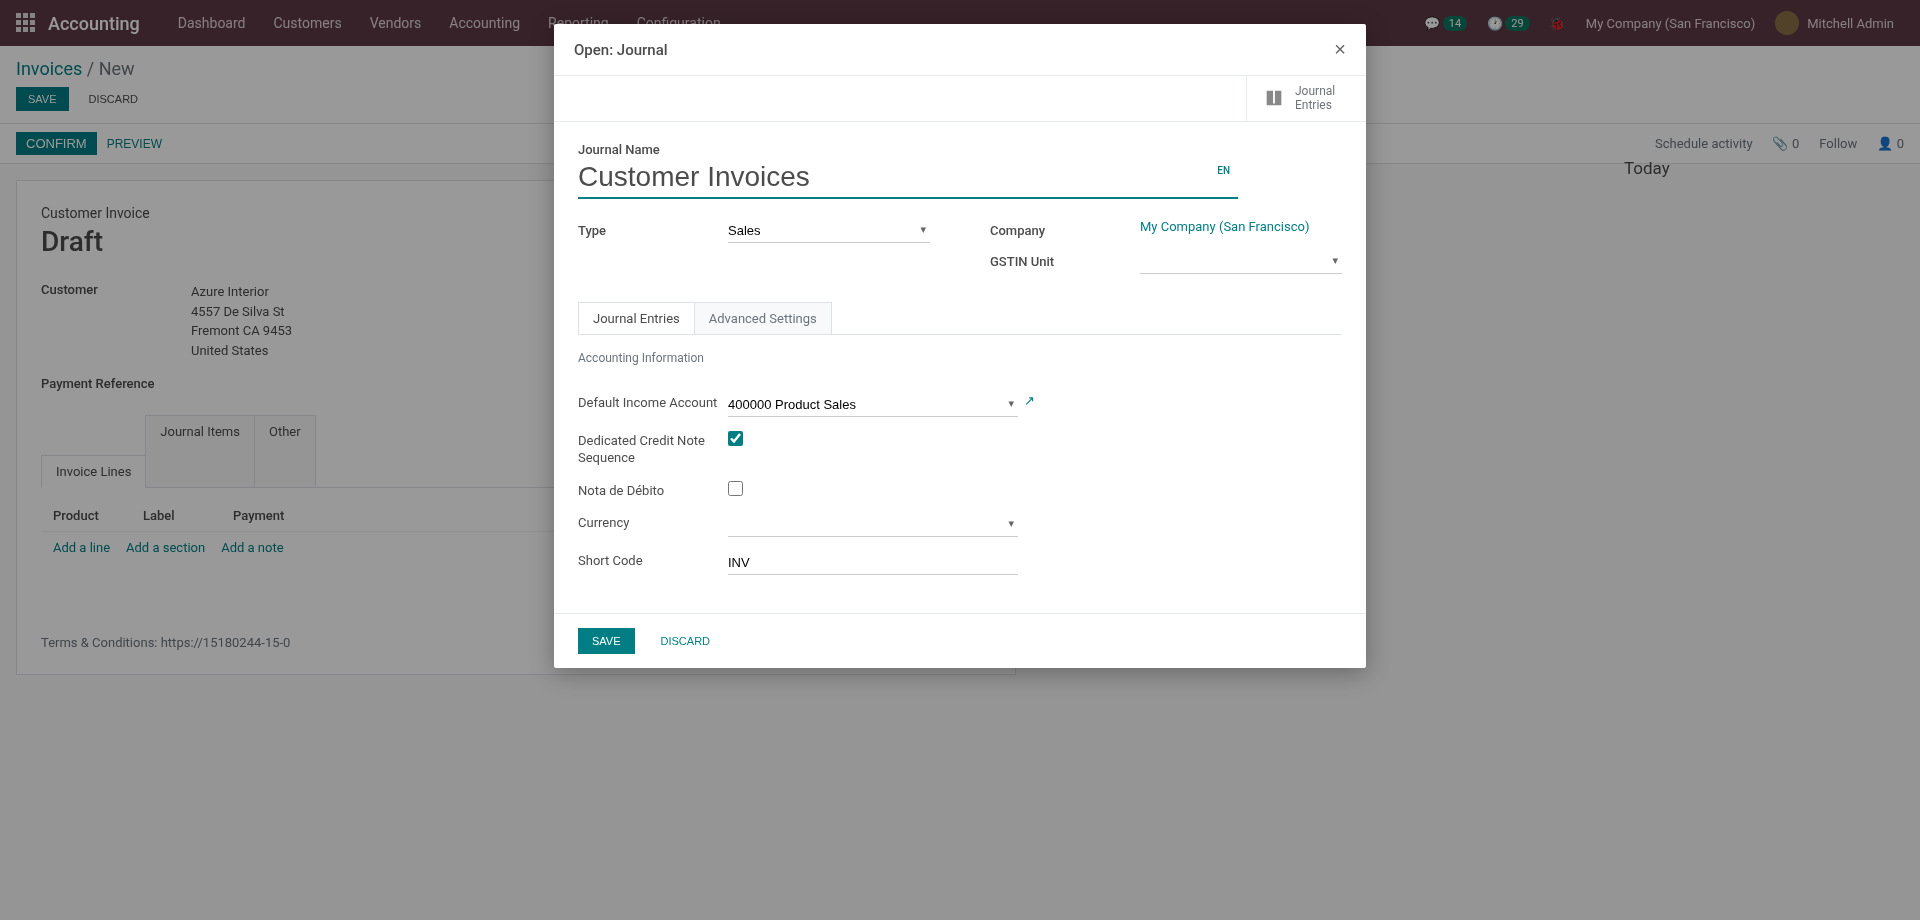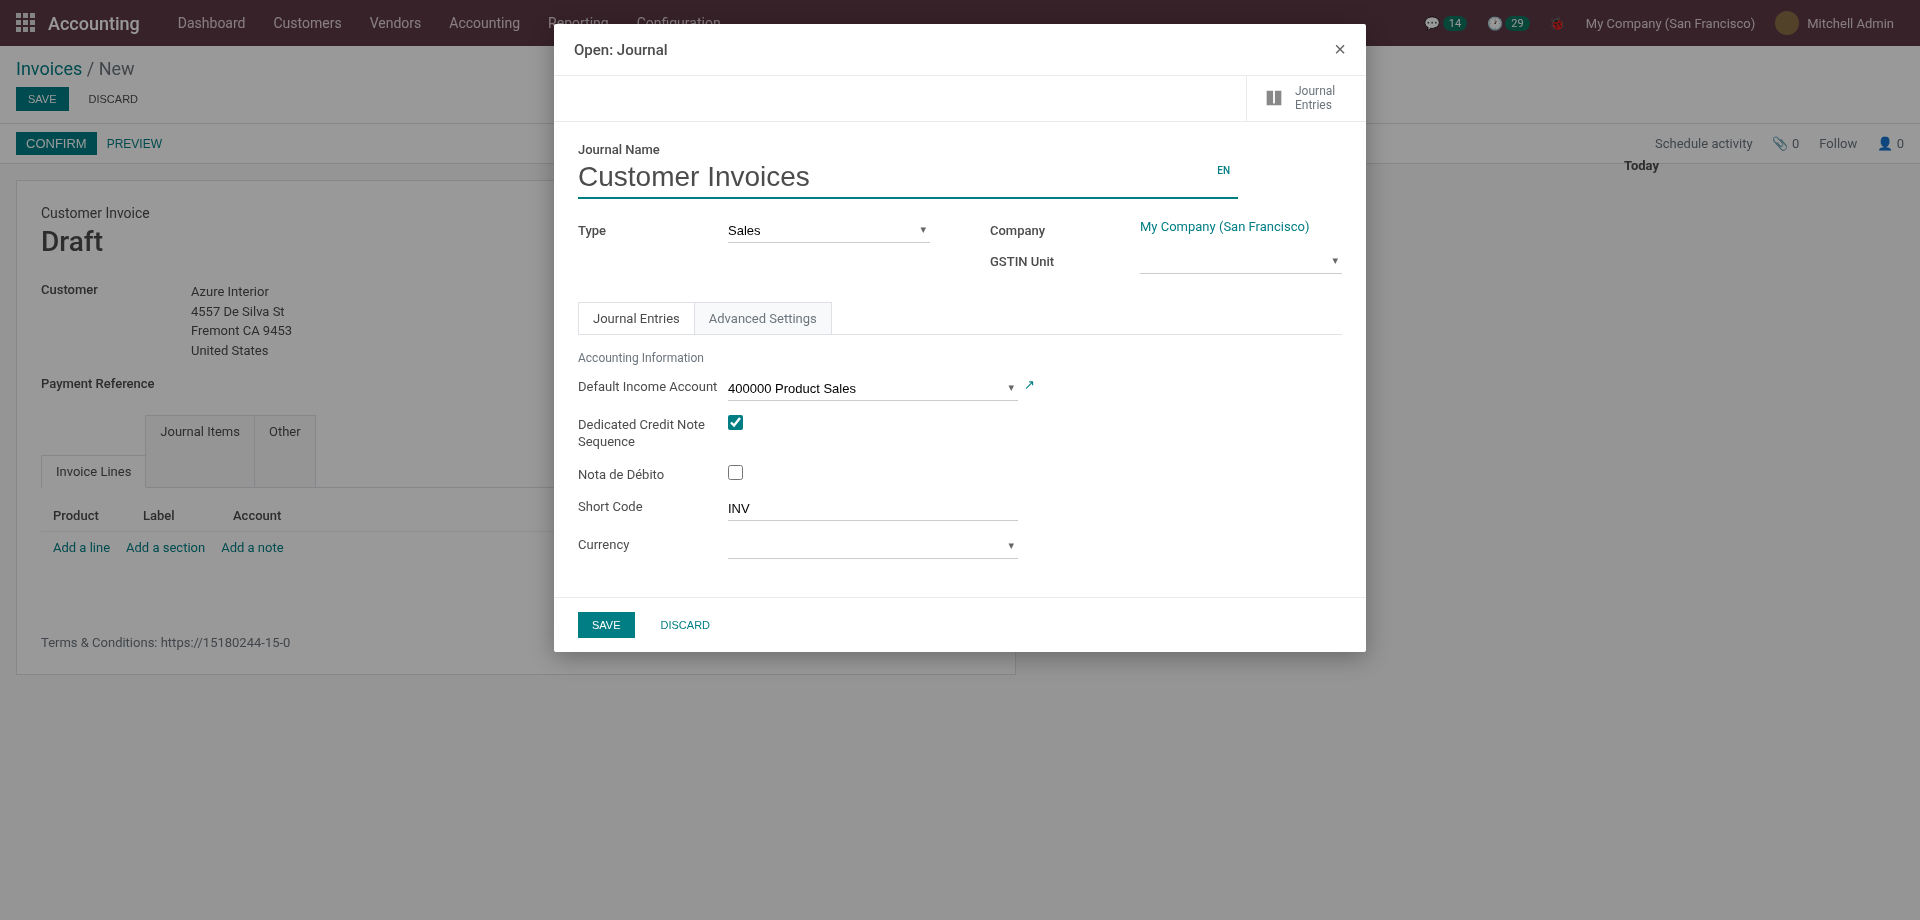--- a/index.html
+++ b/index.html
@@ -49,21 +49,21 @@
 .nb-tab.active { background: #fff; border-bottom: 1px solid #fff; position: relative; top: 1px; margin-top: 39px; }
 .nb-content { padding: 12px 0; }
 .table-header { display: flex; font-weight: 500; padding: 8px 0; border-bottom: 1px solid #eee; }
 .table-header > div { padding: 0 12px; }
 .add-links { display: flex; gap: 16px; padding: 8px 12px; }
 .add-links a { color: #017e84; text-decoration: none; font-size: 13px; }
 .terms { margin-top: 60px; font-size: 13px; color: #6c757d; }
 
 
 .right-panel { position: absolute; right: 16px; top: 150px; width: 280px; }
-.right-panel .today { padding: 8px 0; font-size: 13px; color: #4c4c4c; font-weight: 700; }
+.right-panel .today { padding: 8px 0; font-size: 17px; color: #4c4c4c; font-weight: 400; }
 
 
 .overlay { position: absolute; inset: 0; background: rgba(0,0,0,0.4); display: flex; justify-content: center; align-items: flex-start; padding-top: 24px; }
 
 
 .modal { background: #fff; width: 812px; border-radius: 2px; box-shadow: 0 5px 25px rgba(0,0,0,0.3); }
 .modal-header { padding: 14px 20px; display: flex; justify-content: space-between; align-items: center; border-bottom: 1px solid #e9ecef; }
 .modal-header h4 { font-size: 15px; font-weight: 500; }
 .close-x { font-size: 20px; color: #666; cursor: pointer; background: none; border: none; }
 .modal-body { padding: 0; }
@@ -86,21 +86,21 @@
 .text-input { width: 100%; border: none; border-bottom: 1px solid #ccc; padding: 4px 0; font-size: 13px; outline: none; }
 .link-val { color: #017e84; font-size: 13px; }
 .ext-link-icon { color: #017e84; margin-left: 6px; cursor: pointer; }
 
 
 .modal-tabs { display: flex; border-bottom: 1px solid #dee2e6; margin-top: 16px; }
 .modal-tab { padding: 8px 14px; border: 1px solid #dee2e6; border-bottom: none; background: #fff; font-size: 13px; cursor: pointer; margin-right: -1px; color: #6c757d; }
 .modal-tab.active { background: #fff; color: #4c4c4c; position: relative; }
 .modal-tab:not(.active) { background: #f8f9fa; }
 .modal-tab-content { padding: 16px 0; }
-.section-title { font-size: 12px; color: #6c757d; margin-bottom: 12px; }
+.section-title { font-size: 12px; color: #6c757d; margin-bottom: 28px; }
 .inner-field { display: flex; margin-bottom: 14px; align-items: flex-start; }
 .inner-field .lbl { width: 150px; font-size: 13px; font-weight: 400; padding-top: 2px; line-height: 1.3; }
 .inner-field .val { flex: 1; max-width: 290px; display: flex; align-items: center; }
 .checkbox { width: 15px; height: 15px; accent-color: #017e84; }
 
 .modal-footer { padding: 14px 24px; border-top: 1px solid #e9ecef; display: flex; gap: 12px; }
 .modal-footer .save { background: #017e84; color: #fff; padding: 7px 14px; font-weight: 500; }
 .modal-footer .discard { background: transparent; color: #017e84; padding: 7px 14px; font-weight: 500; }
 
 svg.book-icon { fill: #888; }
@@ -187,21 +187,21 @@
     <div class="notebook">
       <div class="nb-tabs">
         <div class="nb-tab active">Invoice Lines</div>
         <div class="nb-tab">Journal Items</div>
         <div class="nb-tab">Other</div>
       </div>
       <div class="nb-content">
         <div class="table-header">
           <div style="width:90px;">Product</div>
           <div style="width:90px;">Label</div>
-          <div style="width:90px;">Account</div>
+          <div style="width:90px;">Payment</div>
         </div>
         <div class="add-links">
           <a>Add a line</a>
           <a>Add a section</a>
           <a>Add a note</a>
         </div>
       </div>
     </div>
     <div class="terms">Terms &amp; Conditions: https://15180244-15-0</div>
   </div>
@@ -277,32 +277,32 @@
           </div>
 
           <div class="inner-field">
             <div class="lbl">Nota de Débito</div>
             <div class="val">
                 <input type="checkbox" class="checkbox" id="cb-nota" style="">
               </div>
           </div>
 
           <div class="inner-field">
+            <div class="lbl">Currency</div>
+            <div class="val select-wrap">
+              <input class="select-input" readonly="" value="" style="">
+            </div>
+          </div>
+
+          <div class="inner-field">
             <div class="lbl">Short Code</div>
             <div class="val">
                 <input class="text-input" value="INV" style="">
               </div>
           </div>
-
-          <div class="inner-field">
-            <div class="lbl">Currency</div>
-            <div class="val select-wrap">
-              <input class="select-input" readonly="" value="" style="">
-            </div>
-          </div>
         </div>
       </div>
     </div>
     <div class="modal-footer">
       <button class="btn save">Save</button>
       <button class="btn discard">Discard</button>
     </div>
   </div>
 </div>
 

